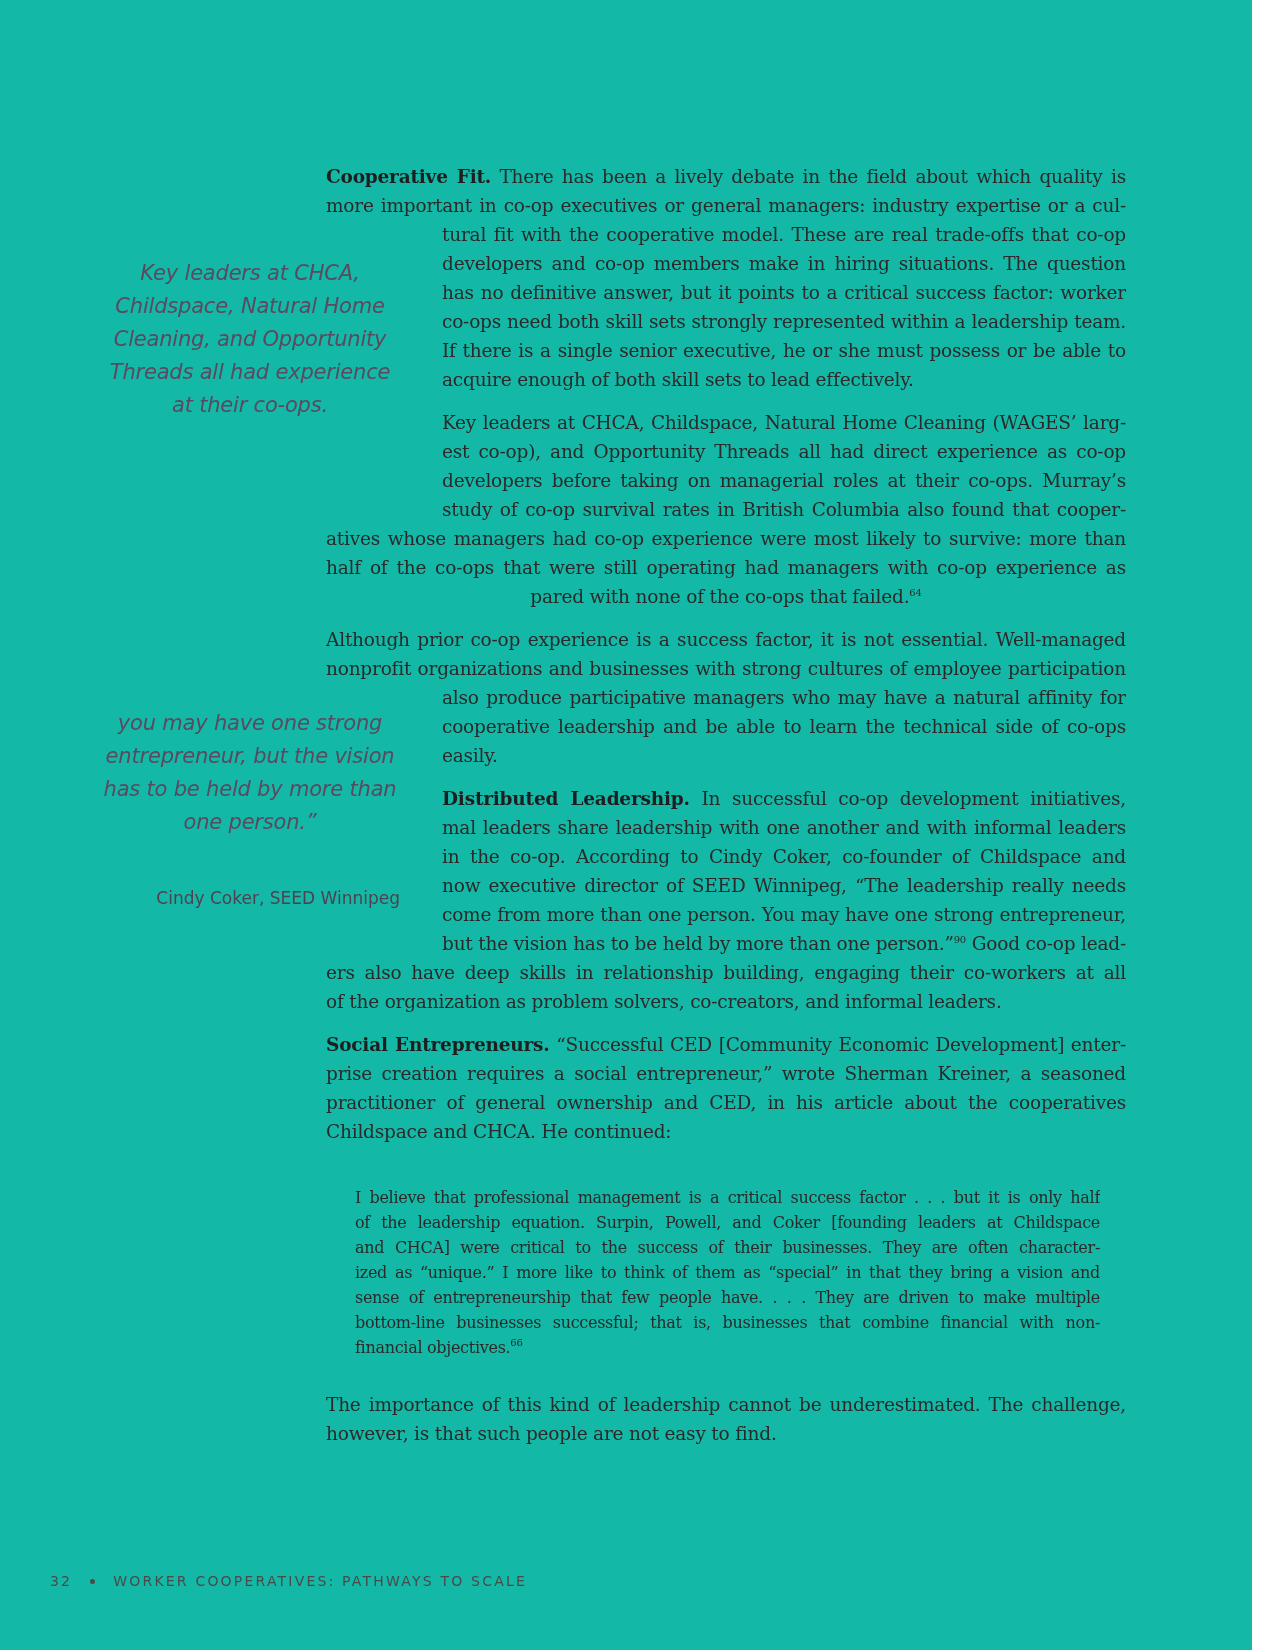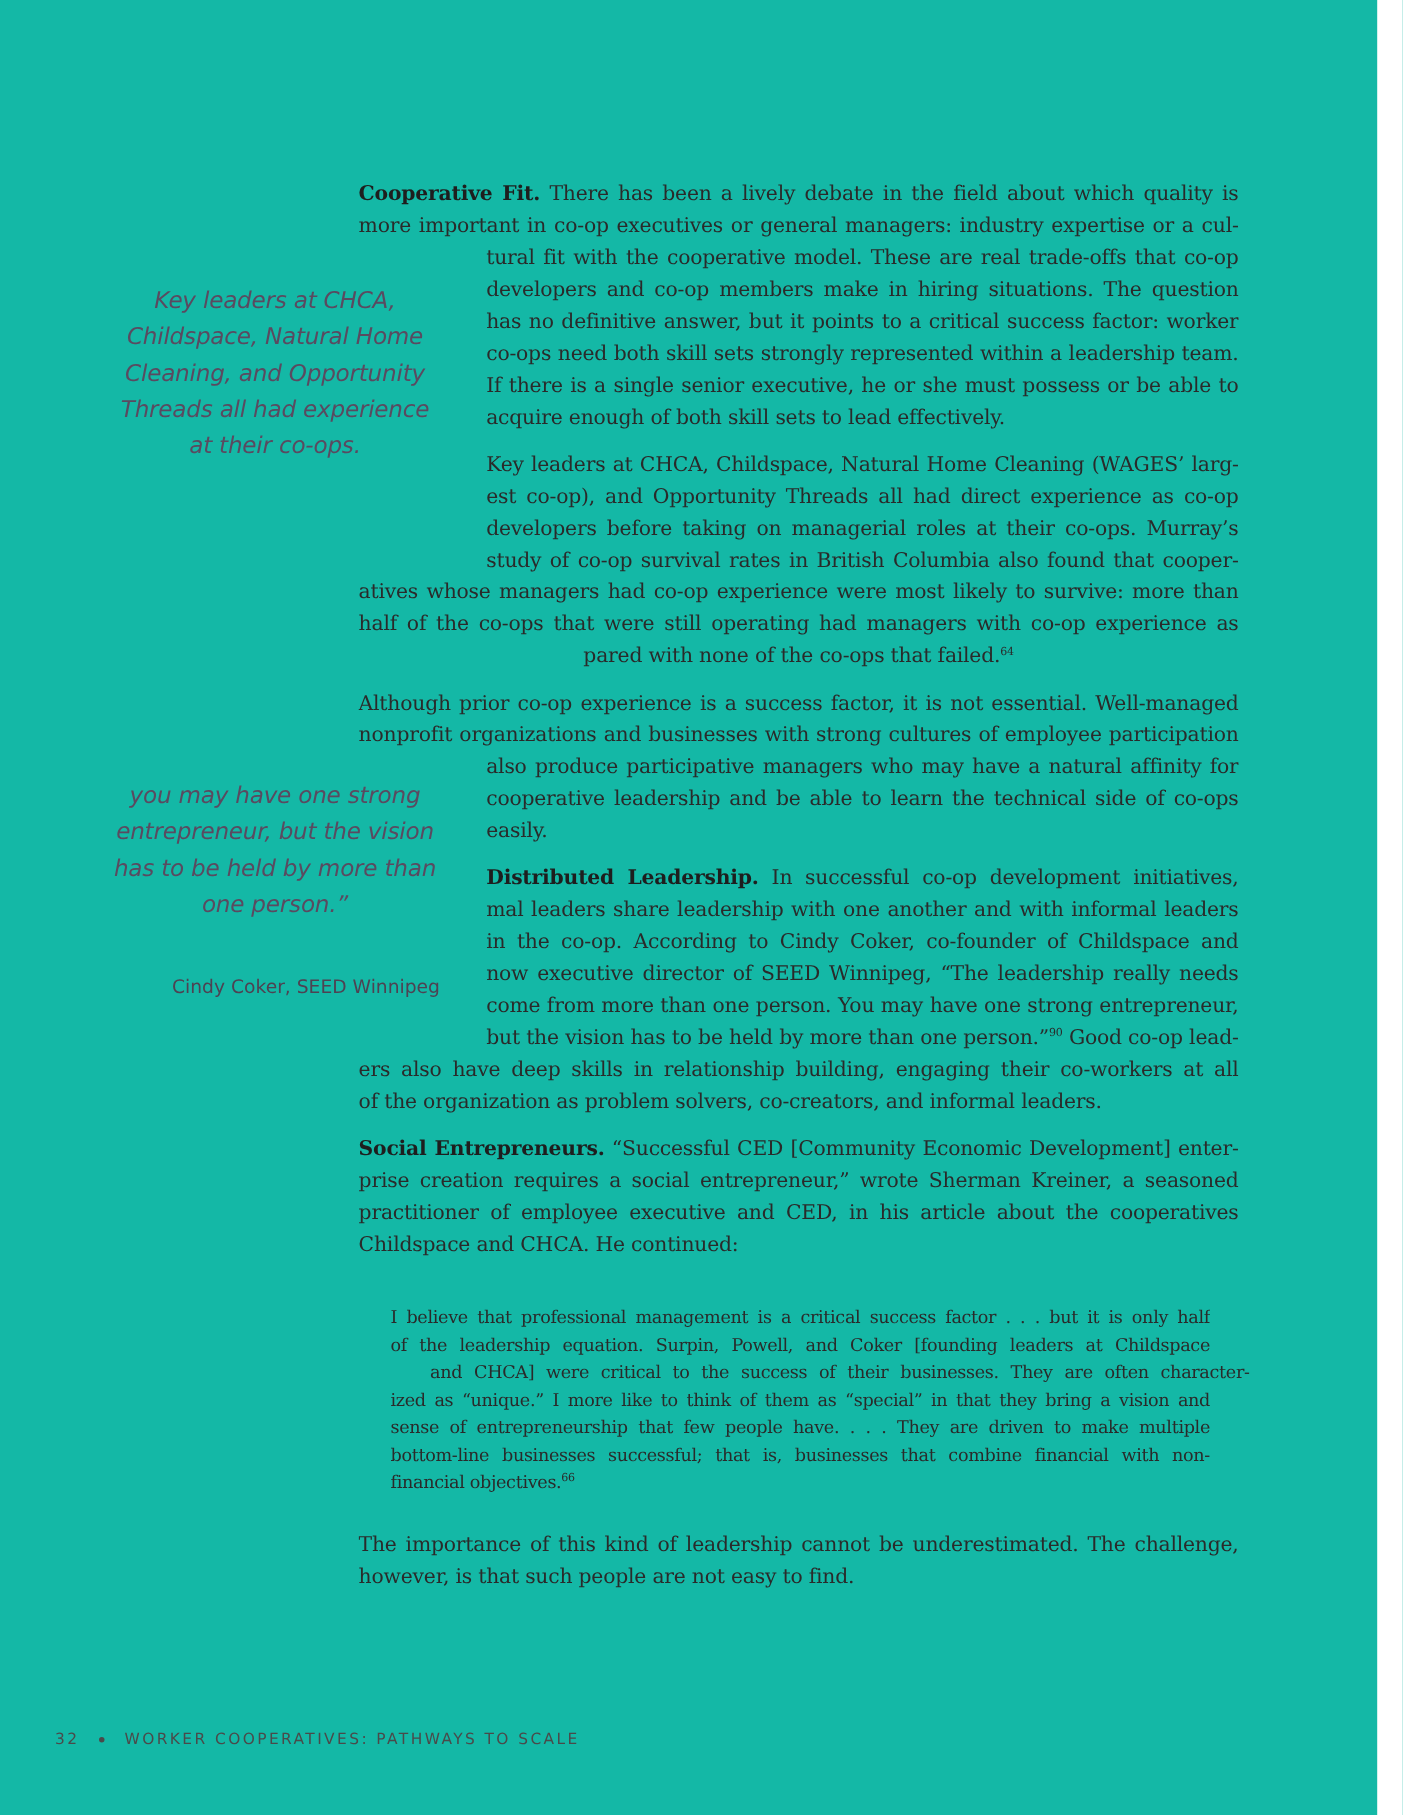--- a/index.html
+++ b/index.html
@@ -128,28 +128,28 @@
     <div class="line lw-ind justify" style="top:871px;">now executive director of SEED Winnipeg, “The leadership really needs to</div>
     <div class="line lw-ind justify" style="top:900px;">come from more than one person. You may have one strong entrepreneur,</div>
     <div class="line lw-ind justify" style="top:929px;"><span>but the vision has to be held by more than one person.”</span><sup>90</sup><span> Good co-op lead-</span></div>
     <div class="line lw-full justify" style="top:958px;">ers also have deep skills in relationship building, engaging their co-workers at all levels</div>
     <div class="line lw-full" style="top:987px;">of the organization as problem solvers, co-creators, and informal leaders.</div>
   </div>
 
   <div class="body-text">
     <div class="line lw-full justify" style="top:1030px;"><span class="run-in">Social Entrepreneurs.</span><span> “Successful CED [Community Economic Development] enter-</span></div>
     <div class="line lw-full justify" style="top:1059px;">prise creation requires a social entrepreneur,” wrote Sherman Kreiner, a seasoned</div>
-    <div class="line lw-full justify" style="top:1088px;">practitioner of employee executive and CED, in his article about the cooperatives</div>
+    <div class="line lw-full justify" style="top:1088px;">practitioner of general ownership and CED, in his article about the cooperatives</div>
     <div class="line lw-full" style="top:1117px;">Childspace and CHCA. He continued:</div>
   </div>
 
   <div class="bq" style="top:1185px;">
     <div class="line justify" style="top:0px;">I believe that professional management is a critical success factor . . .  but it is only half</div>
     <div class="line justify" style="top:25px;">of the leadership equation. Surpin, Powell, and Coker [founding leaders at Childspace</div>
-    <div class="line justify" style="top:50px;margin-left:36px;">and CHCA] were critical to the success of their businesses. They are often character-</div>
+    <div class="line justify" style="top:50px;">and CHCA] were critical to the success of their businesses. They are often character-</div>
     <div class="line justify" style="top:75px;">ized as “unique.” I more like to think of them as “special” in that they bring a vision and</div>
     <div class="line justify" style="top:100px;">sense of entrepreneurship that few people have. . . .  They are driven to make multiple</div>
     <div class="line justify" style="top:125px;">bottom-line businesses successful; that is, businesses that combine financial with non-</div>
     <div class="line" style="top:150px;"><span>financial objectives.</span><sup>66</sup></div>
   </div>
 
   <div class="body-text">
     <div class="line lw-full justify" style="top:1390px;">The importance of this kind of leadership cannot be underestimated. The challenge,</div>
     <div class="line lw-full" style="top:1419px;">however, is that such people are not easy to find.</div>
   </div>

